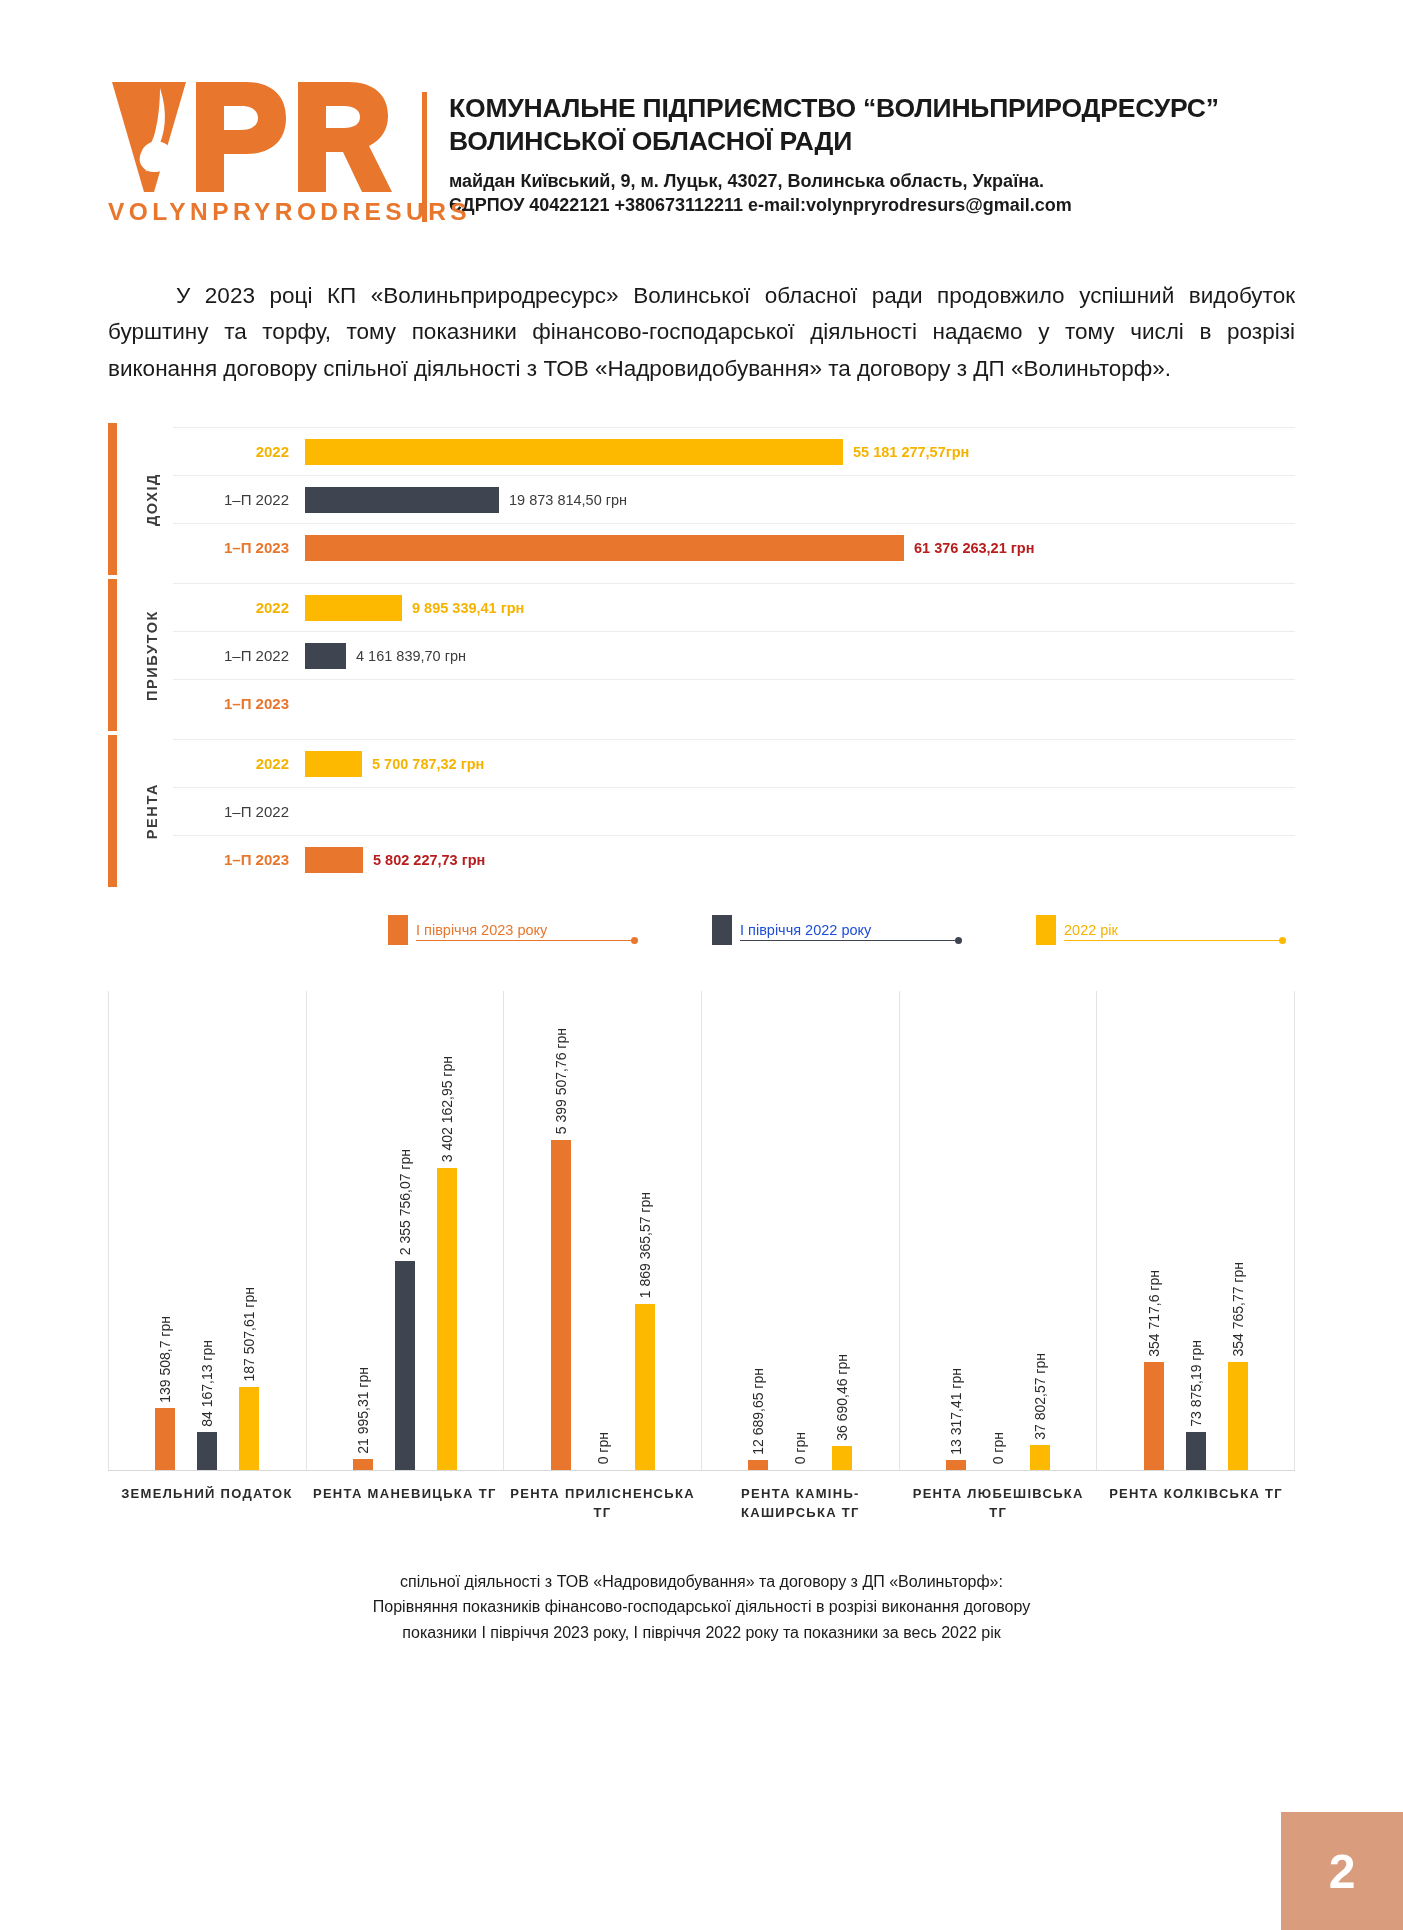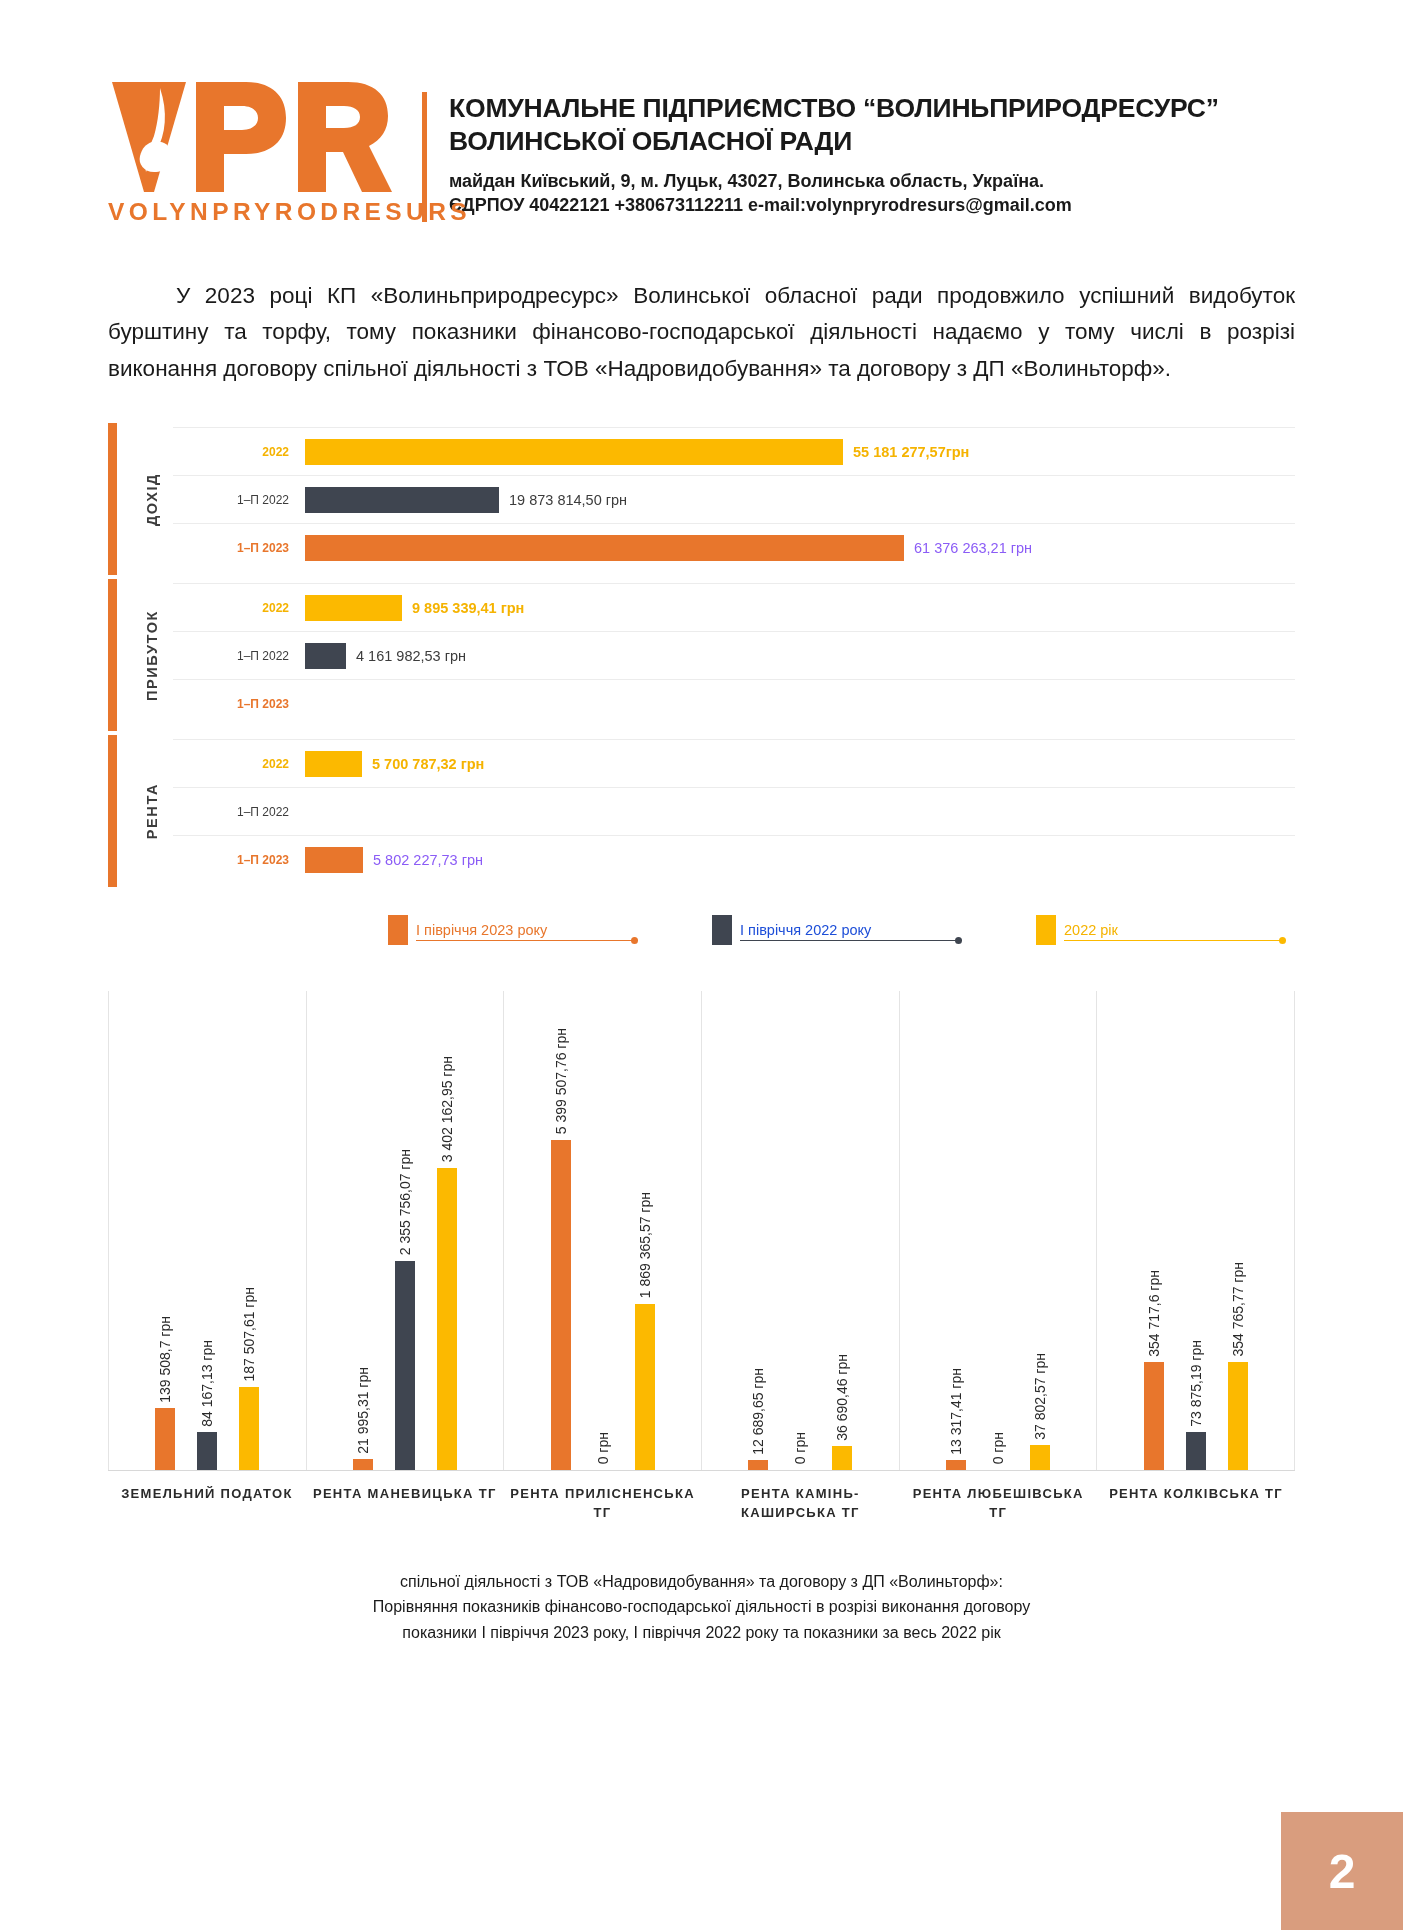--- a/index.html
+++ b/index.html
@@ -112,21 +112,21 @@
     align-items: center;
     height: 48px;
     border-top: 1px solid #ececec;
   }
   .c1-row:first-child { border-top: 1px solid #ececec; }
   .c1-cat {
     width: 132px;
     flex: none;
     text-align: right;
     padding-right: 16px;
-    font-size: 12px;
+    font-size: 15px;
     font-weight: 700;
   }
   .c1-cat.y2022 { color: #F5B301; }
   .c1-cat.h2022 { color: #3c3c3c; font-weight: 400; }
   .c1-cat.h2023 { color: #E8762C; }
   .c1-barwrap {
     flex: 1;
     display: flex;
     align-items: center;
     position: relative;
@@ -135,21 +135,21 @@
   .c1-bar.y2022 { background: #FCB900; }
   .c1-bar.h2022 { background: #3F4550; }
   .c1-bar.h2023 { background: #E8762C; }
   .c1-val {
     font-size: 14.5px;
     margin-left: 10px;
     white-space: nowrap;
   }
   .c1-val.y2022 { color: #F5B301; font-weight: 700; }
   .c1-val.h2022 { color: #3c3c3c; }
-  .c1-val.h2023 { color: #8b5cf6; font-weight: 400; }
+  .c1-val.h2023 { color: #b91c1c; font-weight: 700; }
 
   
   .legend {
     display: flex;
     margin: 28px 0 0 280px;
     gap: 74px;
   }
   .legend-item { display: flex; align-items: center; }
   .legend-swatch { width: 20px; height: 30px; flex: none; }
   .legend-line {
@@ -337,21 +337,21 @@
         <div class="c1-cat y2022">2022</div>
         <div class="c1-barwrap">
           <div class="c1-bar y2022" style="width:97px"></div>
           <div class="c1-val y2022">9 895 339,41 грн</div>
         </div>
       </div>
       <div class="c1-row">
         <div class="c1-cat h2022">1–П 2022</div>
         <div class="c1-barwrap">
           <div class="c1-bar h2022" style="width:41px"></div>
-          <div class="c1-val h2022">4 161 982,53 грн</div>
+          <div class="c1-val h2022">4 161 839,70 грн</div>
         </div>
       </div>
       <div class="c1-row">
         <div class="c1-cat h2023">1–П 2023</div>
       </div>
     </div>
   </div>
 
   <div class="c1-group">
     <div class="c1-axisbar"></div>

